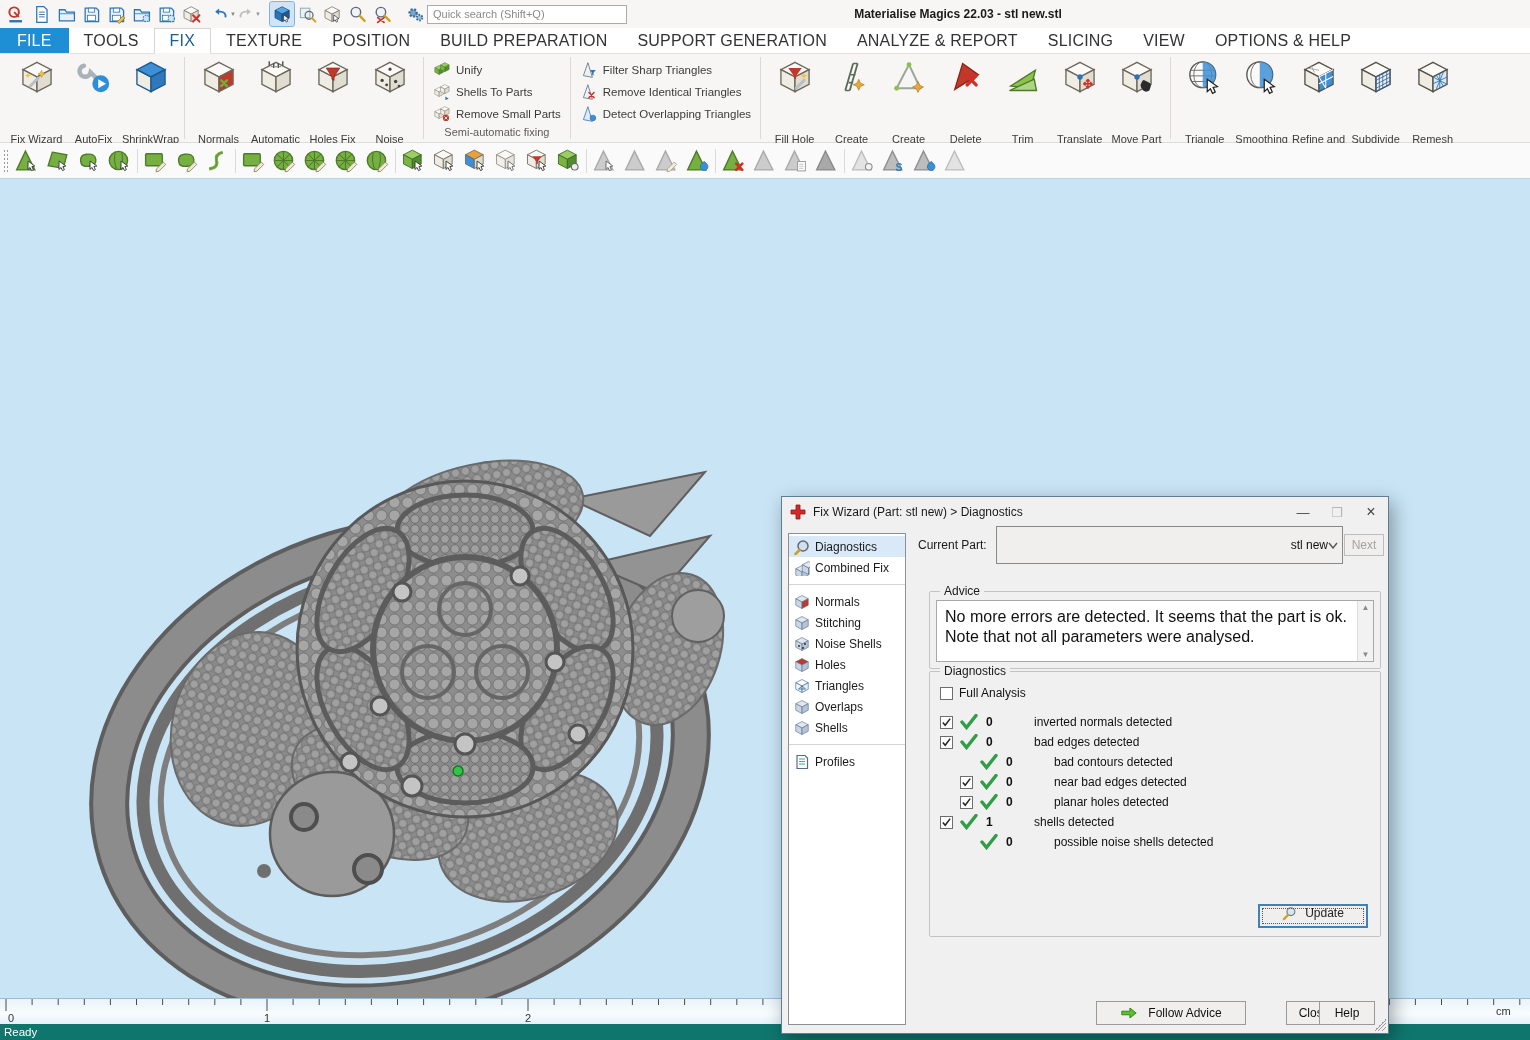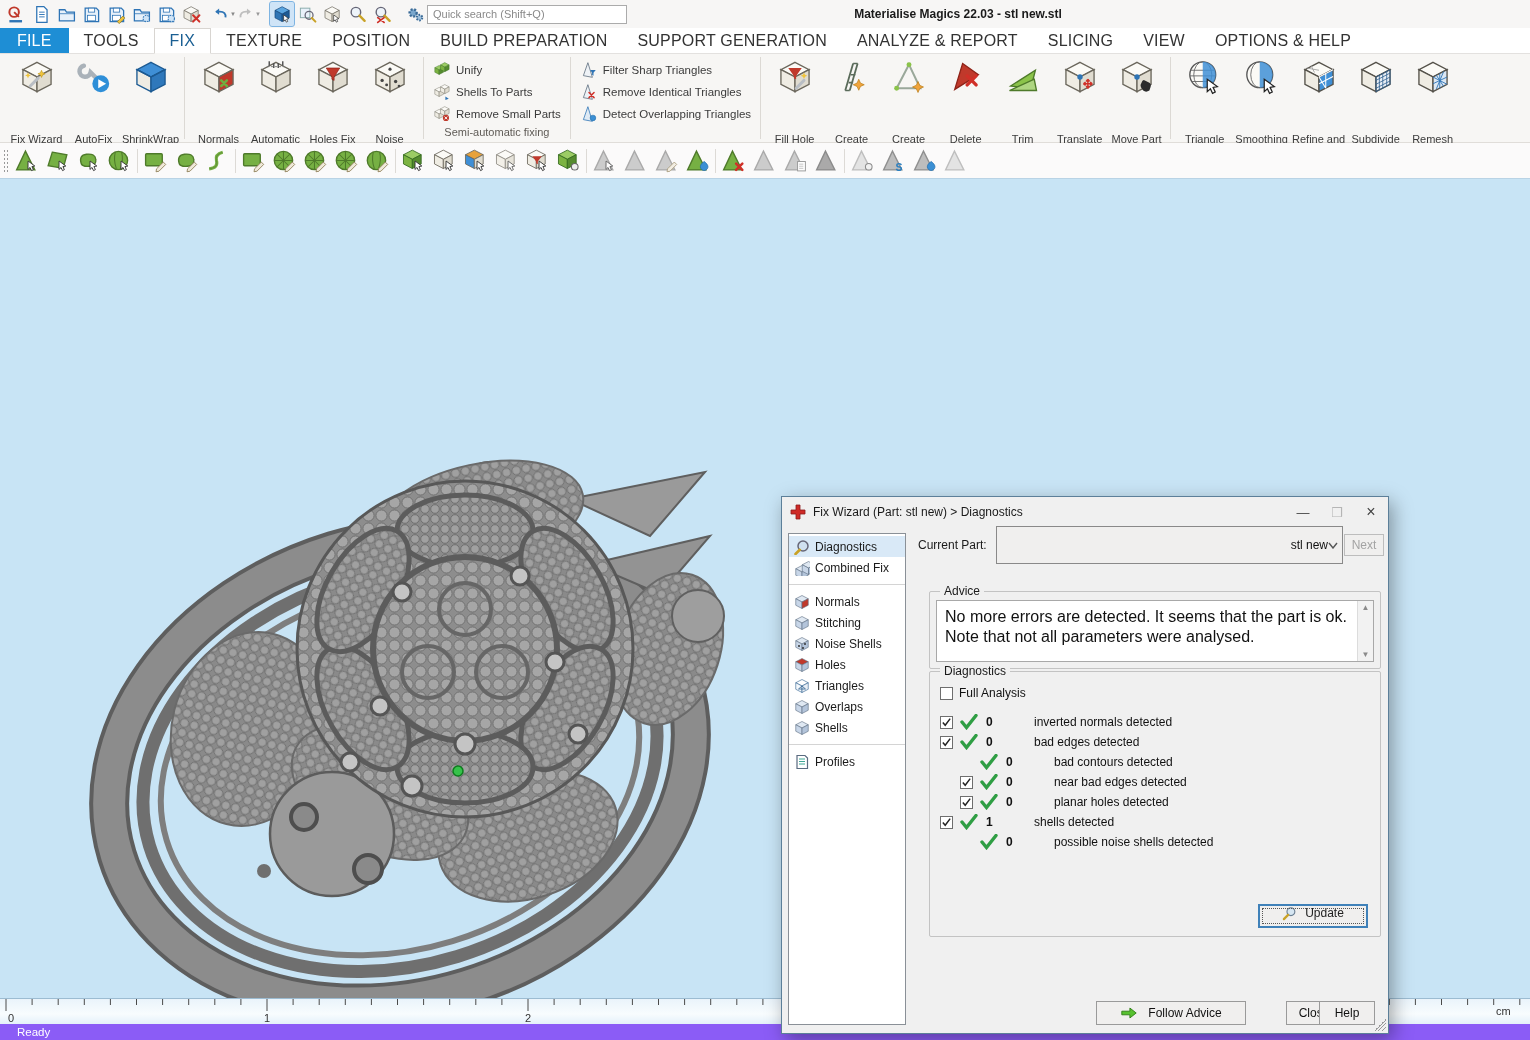--- a/index.html
+++ b/index.html
@@ -129,22 +129,22 @@
   .close-btn { position:absolute; left:472px; width:56px; height:24px;margin-left:32px; }
   .help-btn { position:absolute; left:537px; width:56px; height:24px; }
   .grip2 { position:absolute; right:2px; bottom:2px; width:12px; height:12px;
     background:linear-gradient(135deg, transparent 50%, #9a9a9a 50%, #9a9a9a 55%, transparent 55%, transparent 65%, #9a9a9a 65%, #9a9a9a 70%, transparent 70%, transparent 80%, #9a9a9a 80%, #9a9a9a 85%, transparent 85%); }
 
   
   .ruler { position:absolute; left:0; top:998px; width:1530px; height:26px;
     background:linear-gradient(#eaf4fb, #f8fcfe 60%, #e4f1fa); border-top:1px solid #9cbcd2; }
   .ruler svg { width:1530px; height:26px; display:block; }
   .statusbar { position:absolute; left:0; top:1024px; width:1530px; height:16px;
-    background:#8b5cf6; color:#fff; font-size:11.5px; display:flex; align-items:center;
-    padding-left:17px; }
+    background:#0f766e; color:#fff; font-size:11.5px; display:flex; align-items:center;
+    padding-left:4px; }
 </style>
 </head>
 <body>
 
 <div class="titlebar">
   <div id="qa" style="display: flex; align-items: center; gap: 1px;">
       <div class="qa-icon">
         <svg viewBox="0 0 24 24">
           <circle cx="9" cy="9" r="6" fill="none" stroke="#c0392b" stroke-width="2.5"></circle>
           <path d="M9 9 l6 6" stroke="#c0392b" stroke-width="2.5"></path>

